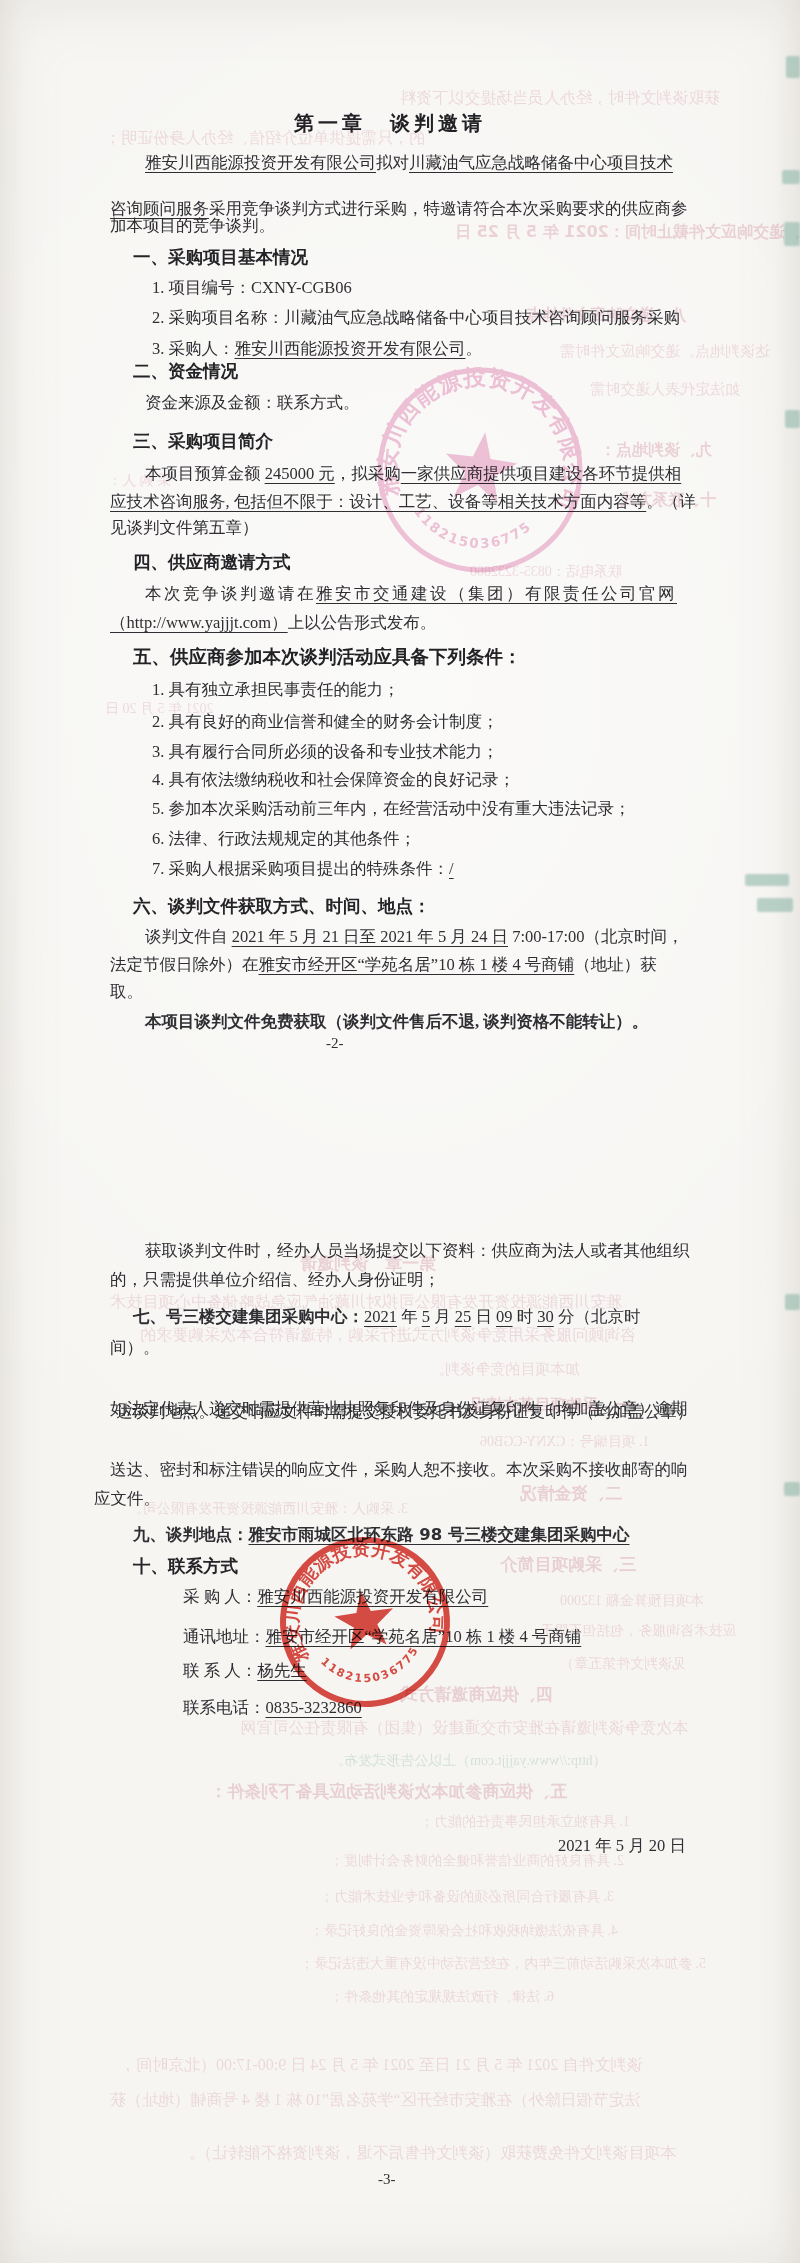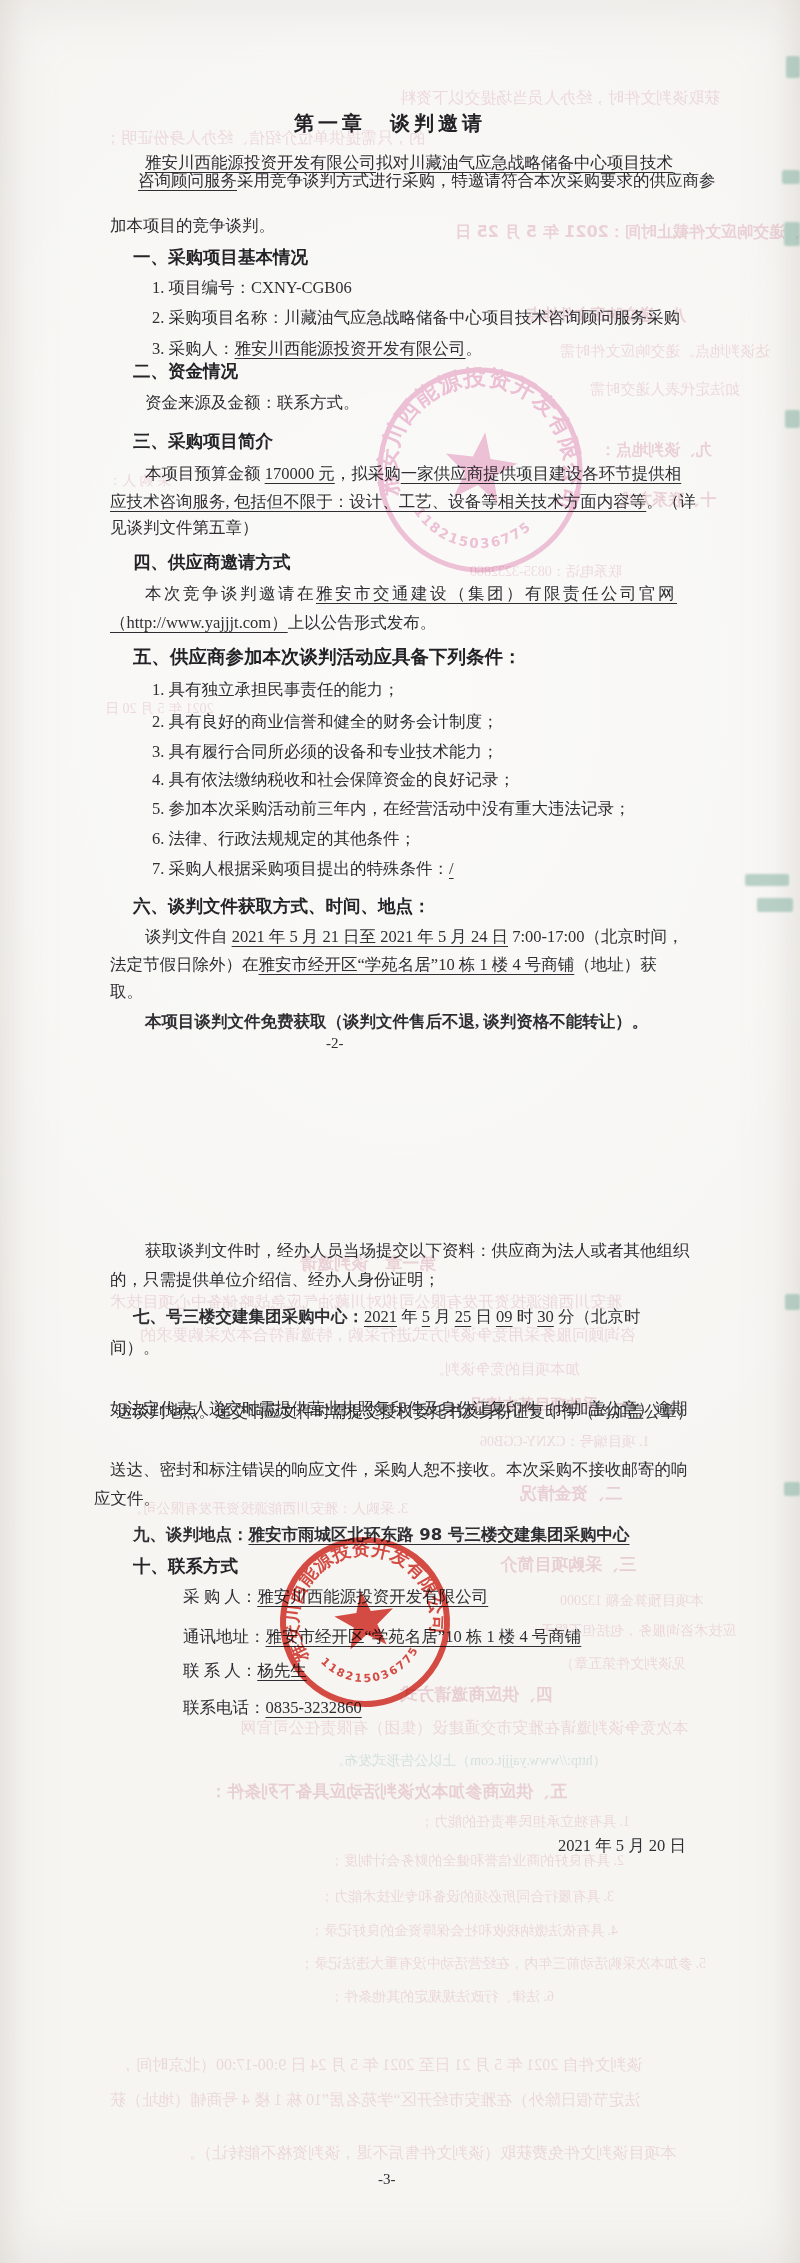--- a/index.html
+++ b/index.html
@@ -93,30 +93,30 @@
       <div class="mark" style="left: 784px; top: 222px; width: 16px; height: 24px; background: rgb(134, 179, 164); opacity: 0.55;"></div>
       <div class="mark" style="left: 785px; top: 410px; width: 15px; height: 18px; background: rgb(134, 179, 164); opacity: 0.55;"></div>
       <div class="mark" style="left: 745px; top: 874px; width: 44px; height: 12px; background: rgb(134, 179, 164); opacity: 0.55;"></div>
       <div class="mark" style="left: 757px; top: 898px; width: 36px; height: 14px; background: rgb(134, 179, 164); opacity: 0.55;"></div>
       <div class="mark" style="left: 785px; top: 1294px; width: 15px; height: 16px; background: rgb(134, 179, 164); opacity: 0.55;"></div>
       <div class="mark" style="left: 784px; top: 1482px; width: 16px; height: 14px; background: rgb(134, 179, 164); opacity: 0.55;"></div>
     </div>
   <div class="layer" id="content-layer">
       <div class="line title" style="top: 110px; left: 0px; width: 780px; text-align: center;"><span class="seg">第一章　谈判邀请</span></div>
       <div class="line body" style="top: 152px; left: 145px;"><span class="seg u">雅安川西能源投资开发有限公司</span><span class="seg">拟对</span><span class="seg u">川藏油气应急战略储备中心项目技术</span></div>
-      <div class="line body" style="top: 170px; left: 110px; margin-left: 28px;"><span class="seg u">咨询顾问服务</span><span class="seg">采用竞争谈判方式进行采购，特邀请符合本次采购要求的供应商参</span></div>
+      <div class="line body" style="top: 198px; left: 110px;"><span class="seg u">咨询顾问服务</span><span class="seg">采用竞争谈判方式进行采购，特邀请符合本次采购要求的供应商参</span></div>
       <div class="line body" style="top: 215px; left: 110px;"><span class="seg">加本项目的竞争谈判。</span></div>
       <div class="line heading" style="top: 246px; left: 133px;"><span class="seg">一、采购项目基本情况</span></div>
       <div class="line body" style="top: 277px; left: 152px;"><span class="seg">1. 项目编号：CXNY-CGB06</span></div>
       <div class="line body" style="top: 307px; left: 152px;"><span class="seg">2. 采购项目名称：川藏油气应急战略储备中心项目技术咨询顾问服务采购</span></div>
       <div class="line body" style="top: 338px; left: 152px;"><span class="seg">3. 采购人：</span><span class="seg u">雅安川西能源投资开发有限公司</span><span class="seg">。</span></div>
       <div class="line heading" style="top: 360px; left: 133px;"><span class="seg">二、资金情况</span></div>
       <div class="line body" style="top: 392px; left: 145px;"><span class="seg">资金来源及金额：联系方式。</span></div>
       <div class="line heading" style="top: 430px; left: 133px;"><span class="seg">三、采购项目简介</span></div>
-      <div class="line body" style="top: 463px; left: 145px;"><span class="seg">本项目预算金额 </span><span class="seg u">170000 元</span><span class="seg">，拟采购</span><span class="seg u">一家供应商提供项目建设各环节提供相</span></div>
+      <div class="line body" style="top: 463px; left: 145px;"><span class="seg">本项目预算金额 </span><span class="seg u">245000 元</span><span class="seg">，拟采购</span><span class="seg u">一家供应商提供项目建设各环节提供相</span></div>
       <div class="line body" style="top: 491px; left: 110px;"><span class="seg u">应技术咨询服务, 包括但不限于：设计、工艺、设备等相关技术方面内容等</span><span class="seg">。（详</span></div>
       <div class="line body" style="top: 517px; left: 110px;"><span class="seg">见谈判文件第五章）</span></div>
       <div class="line heading" style="top: 551px; left: 133px;"><span class="seg">四、供应商邀请方式</span></div>
       <div class="line body" style="top: 583px; left: 145px; letter-spacing: 2.5px;"><span class="seg">本次竞争谈判邀请在</span><span class="seg u">雅安市交通建设（集团）有限责任公司官网</span></div>
       <div class="line body" style="top: 612px; left: 110px;"><span class="seg u">（http://www.yajjjt.com）</span><span class="seg">上以公告形式发布。</span></div>
       <div class="line heading-lg" style="top: 645px; left: 133px;"><span class="seg">五、供应商参加本次谈判活动应具备下列条件：</span></div>
       <div class="line body" style="top: 679px; left: 152px;"><span class="seg">1. 具有独立承担民事责任的能力；</span></div>
       <div class="line body" style="top: 711px; left: 152px;"><span class="seg">2. 具有良好的商业信誉和健全的财务会计制度；</span></div>
       <div class="line body" style="top: 741px; left: 152px;"><span class="seg">3. 具有履行合同所必须的设备和专业技术能力；</span></div>
       <div class="line body" style="top: 769px; left: 152px;"><span class="seg">4. 具有依法缴纳税收和社会保障资金的良好记录；</span></div>

